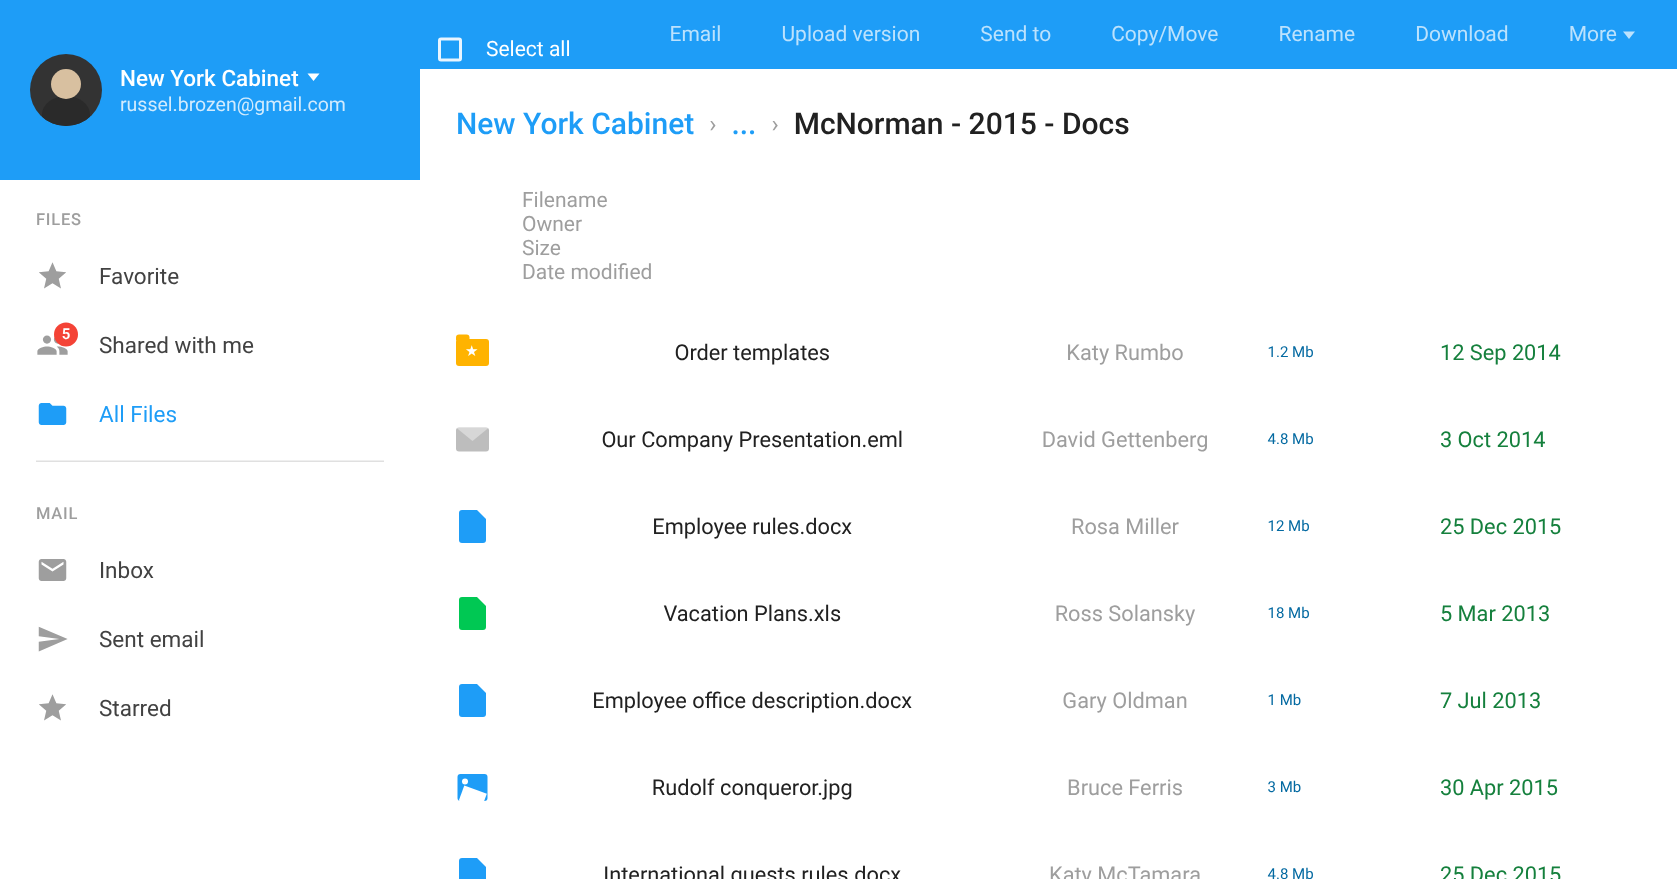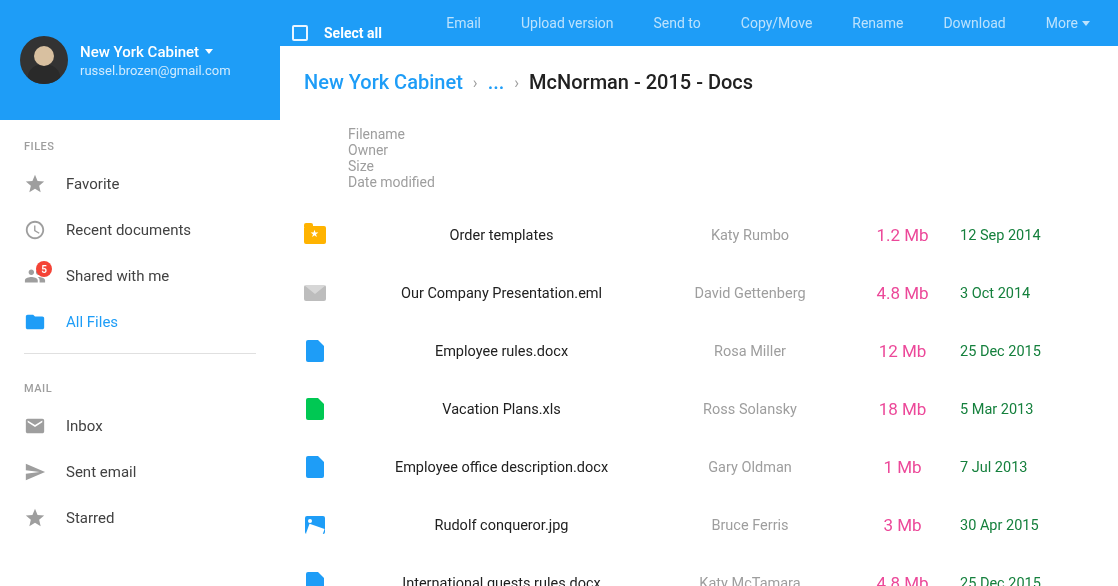--- a/index.html
+++ b/index.html
@@ -21,21 +21,21 @@
     .nav-item.active .nav-icon svg { fill: #1e9df7; }
     .nav-icon { width: 22px; height: 22px; display: flex; align-items: center; justify-content: center; position: relative; }
     .nav-icon svg { fill: #9e9e9e; width: 22px; height: 22px; }
     .nav-divider { height: 1px; background: #e0e0e0; margin: 8px 24px; }
     .badge { position: absolute; top: -4px; right: -6px; background: #f44336; color: #fff; font-size: 10px; font-weight: 600; border-radius: 50%; width: 16px; height: 16px; display: flex; align-items: center; justify-content: center; }
 
     .main { flex: 1; display: flex; flex-direction: column; }
     .toolbar { background: #1e9df7; height: 46px; display: flex; align-items: center; padding: 0 8px 0 4px; gap: 0; }
     .toolbar-checkbox { width: 16px; height: 16px; border: 2px solid rgba(255,255,255,0.9); border-radius: 2px; margin-left: 4px; margin-right: 12px; }
     .toolbar-item { color: #fff; font-size: 14px; padding: 0 20px; cursor: pointer; display: flex; align-items: center; gap: 4px; height: 100%; }
-    .toolbar-item.select-all { font-weight: 700; padding-left: 4px; margin-top: 20px; }
+    .toolbar-item.select-all { font-weight: 400; padding-left: 4px; margin-top: 20px; }
     .toolbar-item:not(.select-all) { color: rgba(255,255,255,0.7); }
     .spacer { flex: 1; }
     
     .content-header { background: #1e9df7; height: 74px; }
     .content-body { background: #fff; flex: 1; padding: 24px 28px 0 24px; overflow-y: auto; }
     .breadcrumb { display: flex; align-items: center; gap: 10px; font-size: 20px; margin-bottom: 24px; }
     .breadcrumb-link { color: #1e9df7; font-weight: 500; }
     .breadcrumb-sep { color: #9e9e9e; font-size: 16px; }
     .breadcrumb-ellipsis { color: #1e9df7; font-weight: 500; }
     .breadcrumb-current { color: #212121; font-weight: 500; }
@@ -43,21 +43,21 @@
     .table { width: 100%; }
     .table-header { display: flex; padding: 8px 0 16px 44px; color: #9e9e9e; font-size: 14px; flex-direction: column; }
     .col-name { flex: 1; }
     .col-owner { width: 190px; }
     .col-size { width: 115px; }
     .col-date { width: 130px; }
     .table-row { display: flex; align-items: center; padding: 18px 0 18px 0; }
     .file-icon { width: 22px; height: 22px; margin-right: 22px; display: flex; align-items: center; justify-content: center; flex-shrink: 0; }
     .row-name { flex: 1; color: #212121; font-size: 14.5px; text-align: center; }
     .row-owner { width: 190px; color: #9e9e9e; font-size: 14.5px; text-align: center; }
-    .row-size { width: 115px; color: #ec4899; font-size: 17px; text-align: center; }
+    .row-size { width: 115px; color: #0369a1; font-size: 10px; }
     .row-date { width: 130px; color: #15803d; font-size: 14.5px; }
     
     .icon-folder-star { background: #ffb300; border-radius: 2px; position: relative; width: 22px; height: 18px; }
     .icon-folder-star::before { content: ''; position: absolute; top: -3px; left: 0; width: 9px; height: 4px; background: #ffb300; border-radius: 2px 2px 0 0; }
     .icon-folder-star::after { content: '★'; color: #fff; font-size: 10px; position: absolute; top: 2px; left: 6px; }
     .icon-mail { width: 22px; height: 16px; background: #bdbdbd; border-radius: 2px; position: relative; }
     .icon-mail::after { content: ''; position: absolute; top: 0; left: 0; border-left: 11px solid transparent; border-right: 11px solid transparent; border-top: 9px solid rgba(255,255,255,0.4); }
     .doc-shape { width: 18px; height: 22px; border-radius: 2px; position: relative; }
     .doc-shape::after { content: ''; position: absolute; top: 0; right: 0; width: 0; height: 0; border-style: solid; border-width: 0 6px 6px 0; border-color: transparent #fff transparent transparent; }
     .doc-blue { background: #1e9df7; }
@@ -88,28 +88,20 @@
     <div class="nav-item">
       <span class="nav-icon">
           <svg viewBox="0 0 24 24">
             <path d="M12 17.27L18.18 21l-1.64-7.03L22 9.24l-7.19-.61L12 2 9.19 8.63 2 9.24l5.46 4.73L5.82 21z"></path>
           </svg>
         </span>
       <span>Favorite</span>
     </div>
     <div class="nav-item">
       <span class="nav-icon">
-          <svg viewBox="0 0 24 24">
-            <path d="M12 2C6.5 2 2 6.5 2 12s4.5 10 10 10 10-4.5 10-10S17.5 2 12 2zm0 18c-4.4 0-8-3.6-8-8s3.6-8 8-8 8 3.6 8 8-3.6 8-8 8zm.5-13H11v6l5.2 3.2.8-1.3-4.5-2.7V7z"></path>
-          </svg>
-        </span>
-      <span>Recent documents</span>
-    </div>
-    <div class="nav-item">
-      <span class="nav-icon">
         <svg viewBox="0 0 24 24">
             <path d="M16 11c1.66 0 2.99-1.34 2.99-3S17.66 5 16 5c-1.66 0-3 1.34-3 3s1.34 3 3 3zm-8 0c1.66 0 2.99-1.34 2.99-3S9.66 5 8 5C6.34 5 5 6.34 5 8s1.34 3 3 3zm0 2c-2.33 0-7 1.17-7 3.5V19h14v-2.5c0-2.33-4.67-3.5-7-3.5zm8 0c-.29 0-.62.02-.97.05 1.16.84 1.97 1.97 1.97 3.45V19h6v-2.5c0-2.33-4.67-3.5-7-3.5z"></path>
           </svg>
         <span class="badge">5</span>
       </span>
       <span>Shared with me</span>
     </div>
     <div class="nav-item active">
       <span class="nav-icon">
           <svg viewBox="0 0 24 24">

